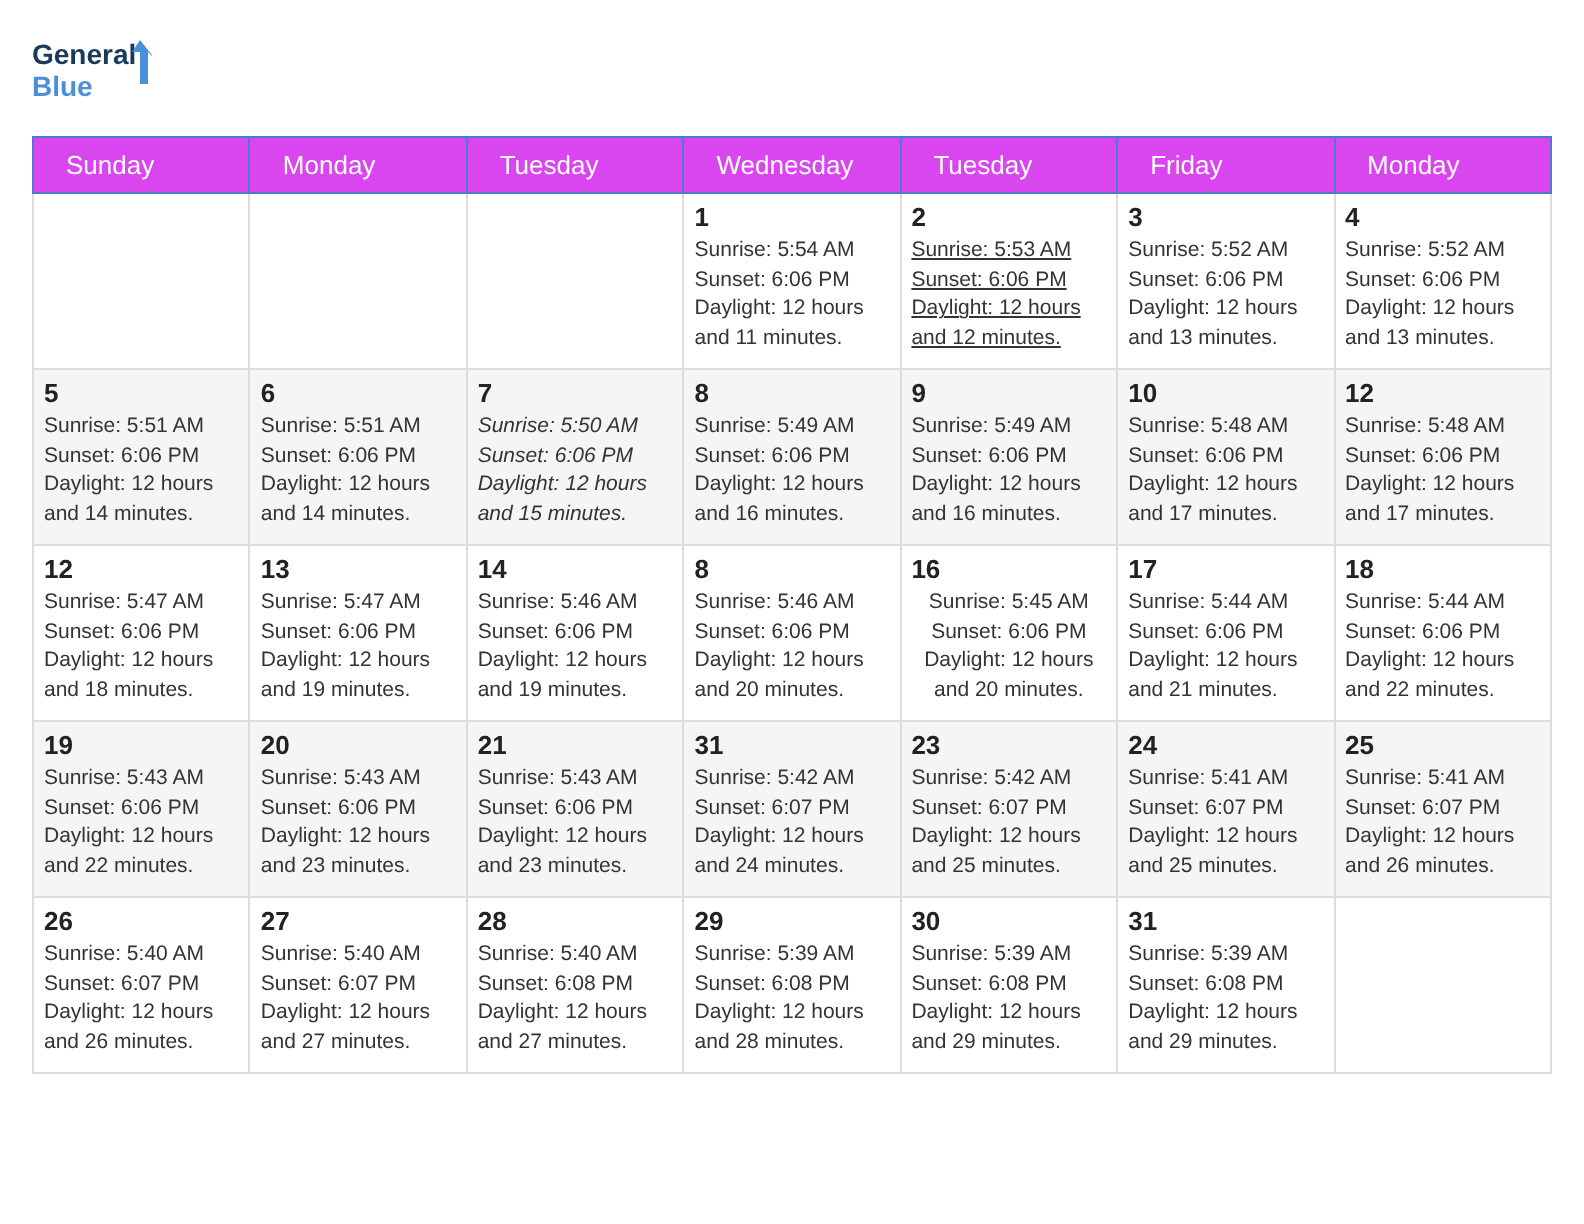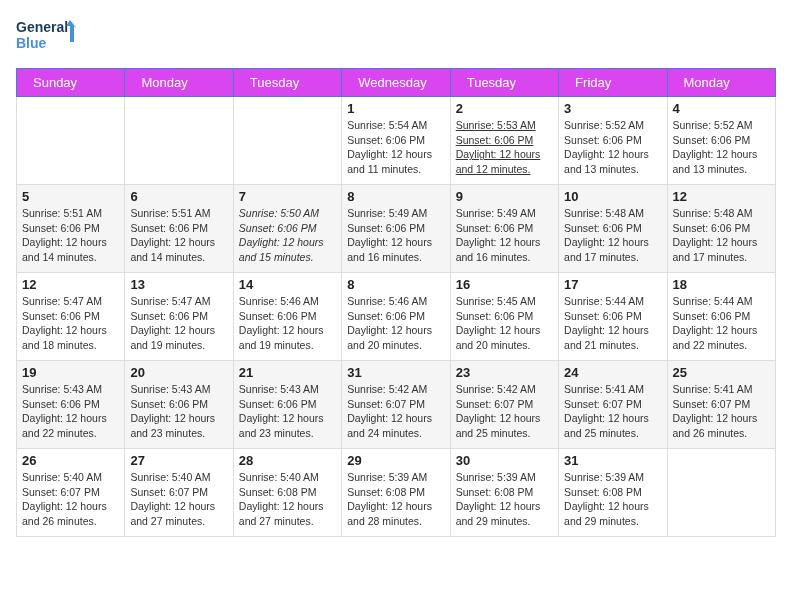--- a/index.html
+++ b/index.html
@@ -214,21 +214,21 @@
         </td>
         <td>
           <div class="day-num">8</div>
           <div class="day-info" style="white-space: pre-line;">Sunrise: 5:46 AM
 Sunset: 6:06 PM
 Daylight: 12 hours
 and 20 minutes.</div>
         </td>
         <td>
           <div class="day-num">16</div>
-          <div class="day-info" style="white-space: pre-line;">Sunrise: 5:45 AM
+          <div class="day-info" style="white-space: pre-line; text-align: center;">Sunrise: 5:45 AM
 Sunset: 6:06 PM
 Daylight: 12 hours
 and 20 minutes.</div>
         </td>
         <td>
           <div class="day-num">17</div>
           <div class="day-info" style="white-space: pre-line;">Sunrise: 5:44 AM
 Sunset: 6:06 PM
 Daylight: 12 hours
 and 21 minutes.</div>

